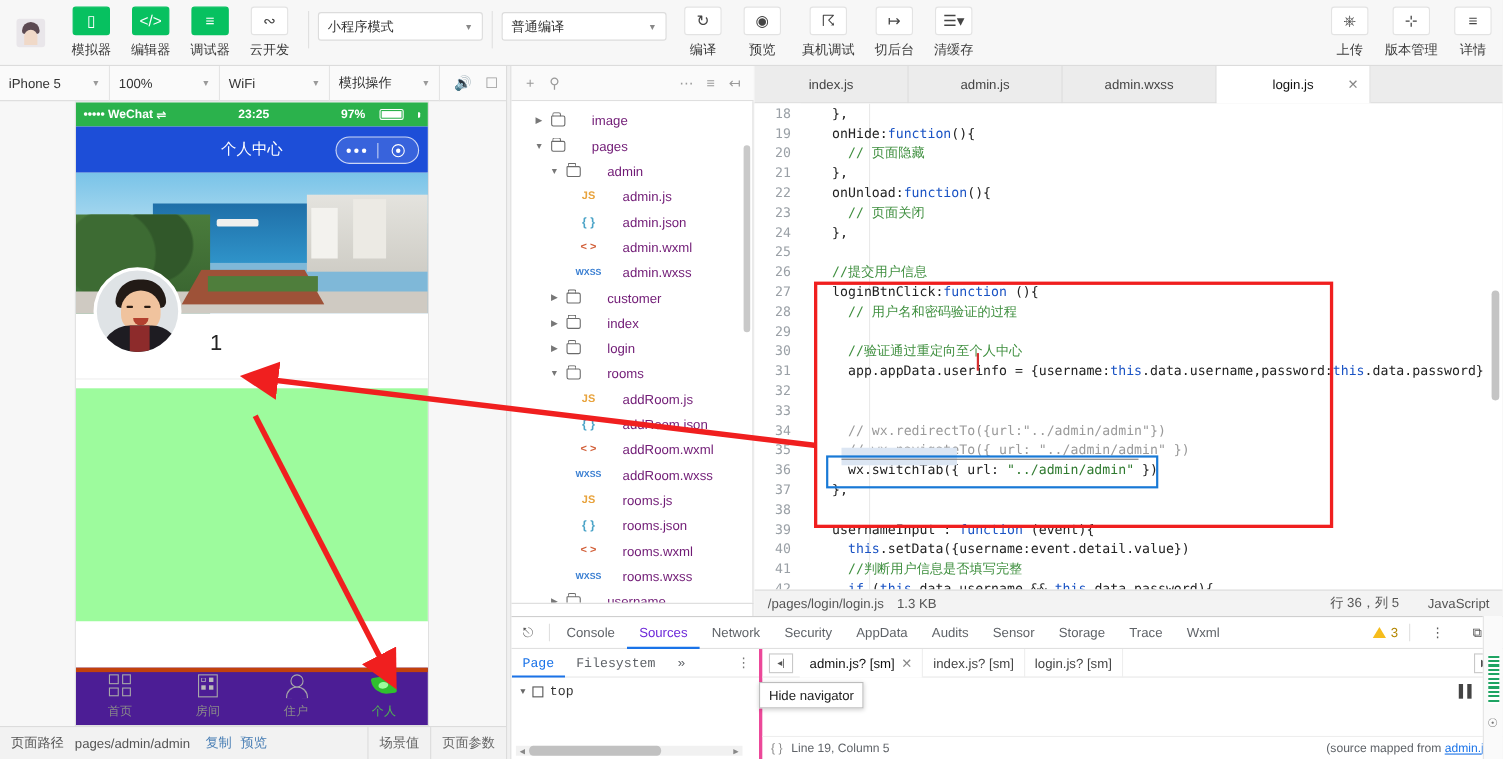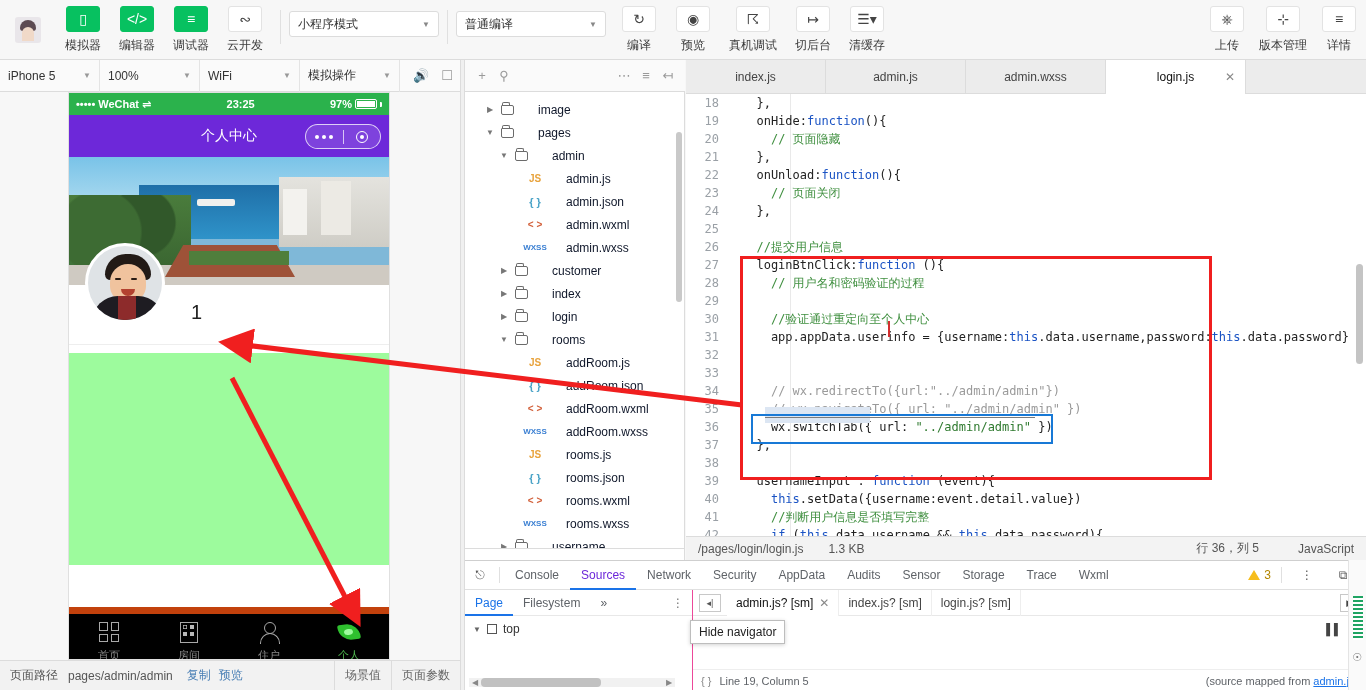--- a/index.html
+++ b/index.html
@@ -74,26 +74,26 @@
   .phone {
     position: absolute; left: 68px; top: 92px; width: 322px; height: 568px;
     background: #fff; border: 1px solid #e0e0e0; overflow: hidden;
   }
   .ph-status {
     height: 22px; background: #2bb24c; color:#fff; display:flex; align-items:center;
     font-size: 11px; font-weight: bold; padding: 0 7px; justify-content: space-between;
   }
   .ph-status .left { display:flex; align-items:center; gap: 3px; }
   .dots5 { letter-spacing: 0px; font-size: 11px; }
-  .batt { display:flex; align-items:center; gap:3px; }
+  .batt { display:flex; align-items:center; gap:13px; }
   .batt-box { width:22px; height:10px; border:1px solid #fff; border-radius:2px; position:relative; }
   .batt-box::after{content:"";position:absolute;left:1px;top:1px;width:18px;height:6px;background:#fff;}
   .batt-tip { width:2px;height:5px;background:#fff;border-radius:0 1px 1px 0; }
   .ph-nav {
-    height: 42px; background: #6d28d9; color: #fff; display: flex; align-items: center;
+    height: 42px; background: #1d4ed8; color: #fff; display: flex; align-items: center;
     justify-content: center; position: relative; font-size: 14px;
   }
   .ph-caps {
     position: absolute; right: 8px; top: 9px; width: 76px; height: 25px;
     border: 1px solid rgba(255,255,255,.75); border-radius: 13px;
     display: flex; align-items: center; background: rgba(255,255,255,.12);
   }
   .ph-caps .l { flex:1; display:flex; align-items:center; justify-content:center; gap:3px; }
   .ph-caps .bar { width:1px; height:14px; background: rgba(255,255,255,.7); }
   .cdot { width:4px;height:4px;border-radius:50%;background:#fff; }
@@ -133,22 +133,22 @@
   .face .eyeL,.face .eyeR{position:absolute;top:24px;width:6px;height:2px;background:#2a1c14;border-radius:2px;}
   .face .eyeL{left:13px;} .face .eyeR{left:29px;}
   .face .mouth{position:absolute;left:19px;top:35px;width:14px;height:7px;background:#b3412f;border-radius:0 0 8px 8px;}
   .body-j { position:absolute;left:4px;bottom:-2px;width:72px;height:26px;background:#1e1c22;border-radius:30px 30px 0 0; }
   .body-j::after{content:"";position:absolute;left:26px;top:0;width:18px;height:26px;background:#8d2b2b;}
   .ph-count { position: absolute; left: 122px; top: 16px; font-size: 20px; color: #222; }
 
   .ph-green-box { height: 212px; background: #9dfb9d; margin: 8px 0 0 0; }
   .ph-pad { height: 42px; background: #fff; }
   .ph-tabbar {
-    height: 56px; background: #000000; border-top: 7px solid #c2410c;
-    display: flex; align-items: flex-end;
+    height: 56px; background: #4c1d95; border-top: 4px solid #c2410c;
+    display: flex; align-items: flex-start;
   }
   .tab-it { flex:1; display:flex; flex-direction:column; align-items:center; gap:4px; cursor:pointer; }
   .tab-it .ti { width: 24px; height: 24px; display:flex;align-items:center;justify-content:center; }
   .tab-it .tl { font-size: 11px; color: #8a8a8a; }
   .tab-it.on .tl { color: #4fb84f; }
 
   .grid4 { width:20px;height:20px;display:grid;grid-template-columns:1fr 1fr;grid-template-rows:1fr 1fr;gap:3px; }
   .grid4 i { border:1.4px solid #a8a8a8; display:block; }
   .bldg { width:18px;height:21px;border:1.4px solid #a8a8a8;position:relative; }
   .bldg::before{content:"";position:absolute;left:2px;top:2px;width:4px;height:4px;box-shadow:0 0 0 .7px #b9b9b9 inset, 7px 0 0 0 #b9b9b9, 0 7px 0 0 #b9b9b9, 7px 7px 0 0 #b9b9b9;}
@@ -180,21 +180,21 @@
   .trow { height: 23px; display: flex; align-items: center; cursor: pointer; white-space: nowrap; }
   .tarrow { width: 14px; text-align: center; color: #777; font-size: 8px; }
   .ticon { width: 20px; display:flex; align-items:center; justify-content:center; margin-right: 21px; }
   .fldr { width: 13px; height: 10px; border: 1.3px solid #6b6b6b; border-radius: 1px 2px 2px 2px; position: relative; }
   .fldr::before { content:""; position:absolute; left:0; top:-4px; width:6px; height:3px; border:1.3px solid #6b6b6b; border-bottom:none; border-radius:2px 2px 0 0; }
   .fldr.open { border-color:#6b6b6b; transform: skewX(-0deg); }
   .ext-js { color: #e8a33d; font-weight: bold; font-size: 10px; }
   .ext-json { color: #4aa3c7; font-weight: bold; font-size: 11px; }
   .ext-wxml { color: #d2603a; font-weight: bold; font-size: 10px; }
   .ext-wxss { color: #3a7fd2; font-weight: bold; font-size: 8px; }
-  .tlabel { color: #0f172a; }
+  .tlabel { color: #701a75; }
   .tree-sb { position:absolute; right:2px; top:40px; width:6px; height:170px; background:#c9c9c9; border-radius:3px; }
 
   .tree-bottom {
     position: absolute; left: 465px; top: 560px; width: 220px; height: 100px;
     background: #fff; border-right: 1px solid #dcdcdc; border-top: 1px solid #dcdcdc;
   }
 
   
   .ed-tabs {
     position: absolute; left: 686px; top: 60px; width: 680px; height: 34px;
@@ -233,41 +233,41 @@
   .bluebox {
     position: absolute; left: 751px; top: 414px; width: 302px; height: 30px;
     border: 2px solid #1879d6; pointer-events: none;
   }
   .strike { position:absolute; left:765px; top:417px; width:270px; height:1px; background:#7a7a7a; }
   .hilite { position:absolute; left:765px; top:407px; width:105px; height:16px; background:#dce6f3; }
 
   .ed-status {
     position: absolute; left: 686px; top: 536px; width: 680px; height: 24px;
     background: #f3f3f3; border-top: 1px solid #dcdcdc; display: flex;
-    align-items: center; font-size: 12px; color: #555; padding: 0 12px; gap: 25px;
+    align-items: center; font-size: 12px; color: #555; padding: 0 12px; gap: 12px;
   }
   .ed-status .sp { flex: 1; }
   .scroll-v { position:absolute; right:3px; top:170px; width:7px; height:100px; background:#c4c4c4; border-radius:4px; }
 
   
   .dev {
     position: absolute; left: 465px; top: 560px; width: 901px; height: 130px;
     background: #fff; border-top: 1px solid #cfcfcf;
   }
   .dev-tabs { height: 29px; border-bottom: 1px solid #e0e0e0; display: flex; align-items: center; font-size: 12px; }
   .insp-ic { width:30px;height:29px;display:flex;align-items:center;justify-content:center;color:#5a5a5a;font-size:12px;cursor:pointer;}
   .dvsep { width:1px;height:16px;background:#e0e0e0;margin:0 4px; }
   .dev-tab { padding: 0 11px; height: 29px; display:flex; align-items:center; color:#5f6368; cursor:pointer; }
   .dev-tab.active { color: #6d28d9; box-shadow: inset 0 -2px 0 #1a73e8; }
   .dev-right { margin-left:auto; display:flex; align-items:center; gap:6px; padding-right:8px; }
   .warn { color:#b38600; display:flex; align-items:center; gap:4px; }
   .tri { width:0;height:0;border-left:6px solid transparent;border-right:6px solid transparent;border-bottom:10px solid #f6bd1c; }
 
   .dev-body { display: flex; height: 101px; }
-  .dev-nav { width: 228px; border-right: 1px solid #ec4899; position: relative; }
+  .dev-nav { width: 228px; border-right: 3px solid #ec4899; position: relative; font-family: Liberation Mono, monospace; }
   .dev-nav-tabs { height: 26px; display:flex; align-items:center; font-size:12px; border-bottom:1px solid #e8e8e8; }
   .dnt { padding: 0 10px; height:26px; display:flex;align-items:center; color:#5f6368; cursor:pointer; }
   .dnt.active { color:#1a73e8; box-shadow: inset 0 -2px 0 #1a73e8; }
   .kebab { margin-left:auto; padding-right:8px; color:#777; cursor:pointer; }
   .tree-top { padding: 6px 8px; display:flex; align-items:center; gap:6px; font-size:12px; color:#333; }
   .sq { width:10px;height:10px;border:1.3px solid #555; }
   .hscroll { position:absolute; left:4px; bottom:4px; width:206px; height:9px; background:#f1f1f1; }
   .hscroll i { position:absolute; left:12px; top:0; width:120px; height:9px; background:#c1c1c1; border-radius:4px; display:block; }
   .hs-ar { position:absolute; top:0; width:12px; text-align:center; font-size:8px; color:#888; }
 

